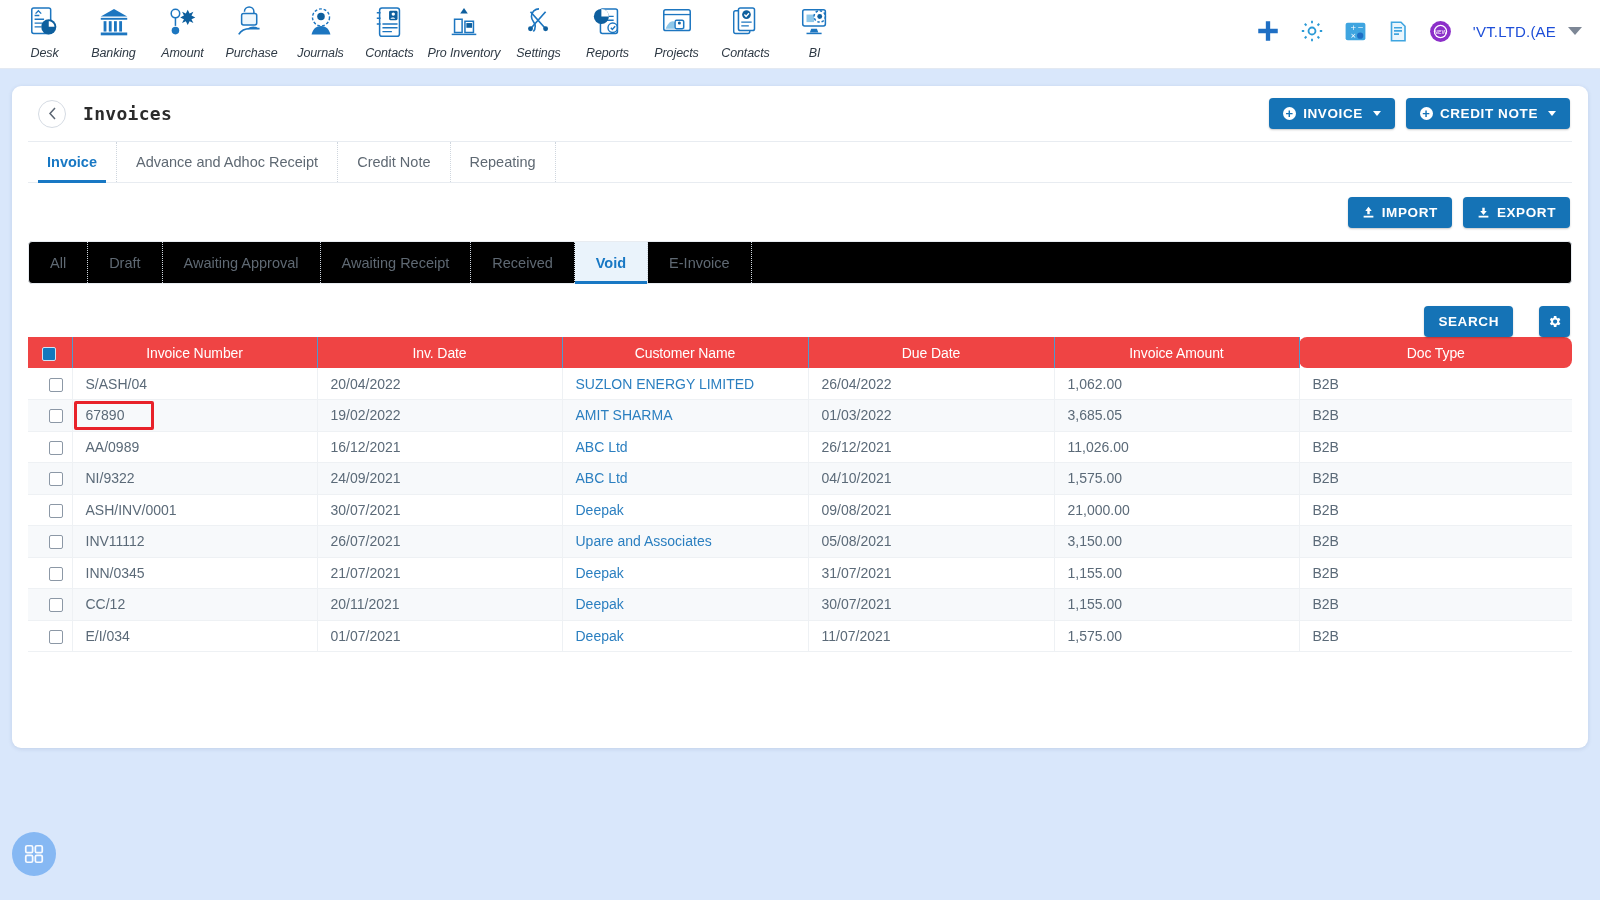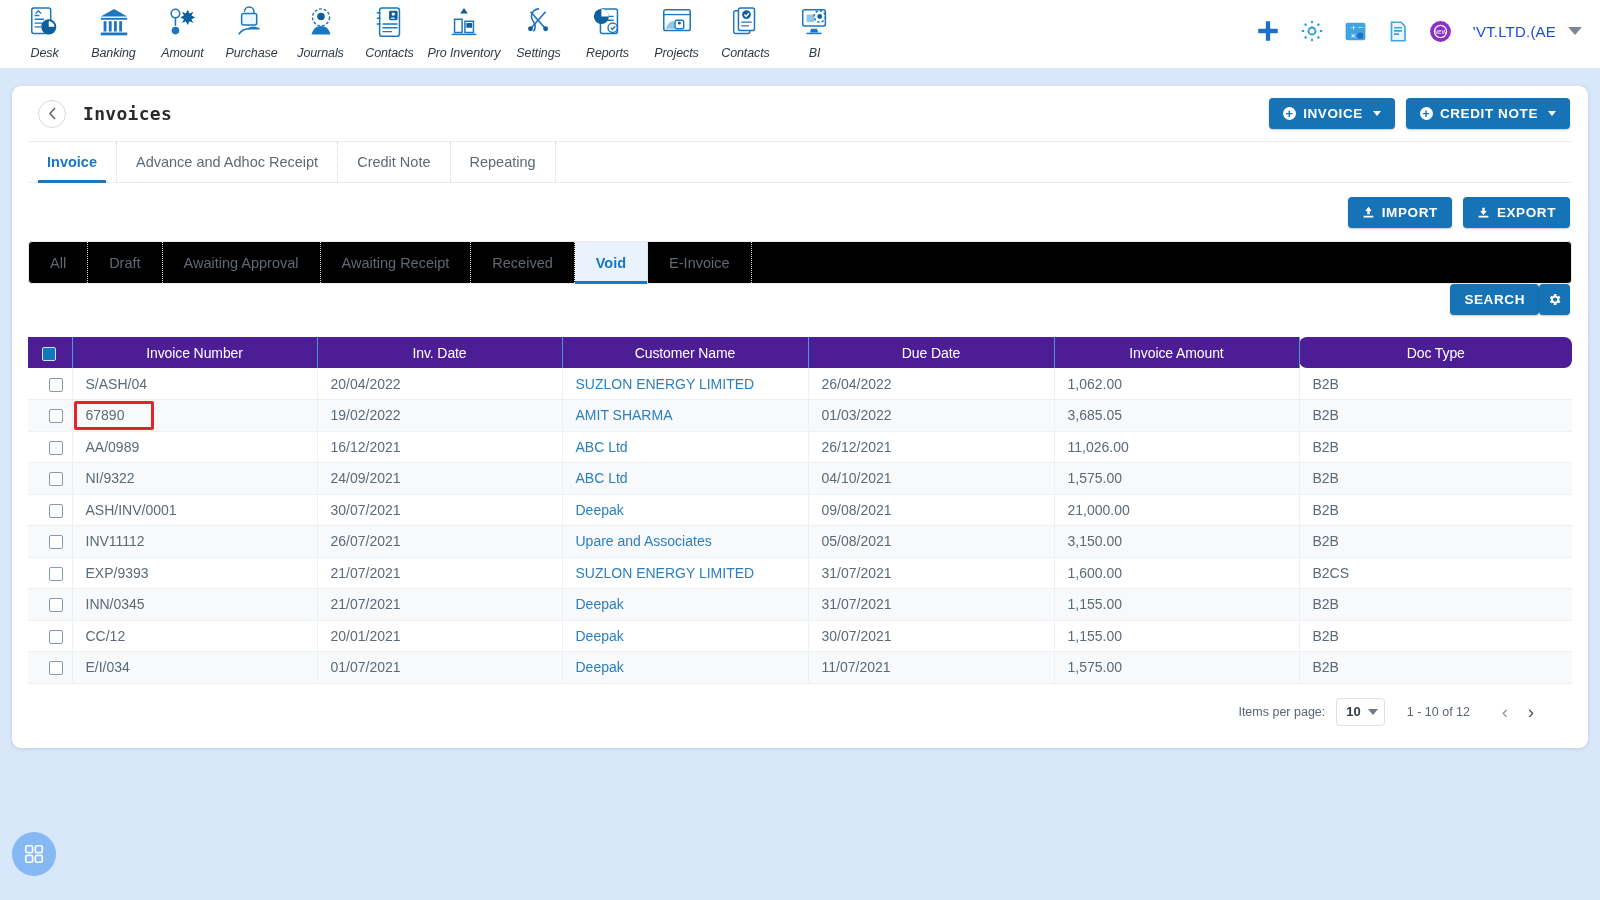--- a/index.html
+++ b/index.html
@@ -113,31 +113,31 @@
   .stab {
     display: flex; align-items: center; padding: 0 21px; font-size: 14.5px;
     color: #5f6973; cursor: pointer; position: relative; border-right: 1px dotted #cfd6de;
   }
   .stab.active { color: #1878c4; font-weight: bold; background: #eaf3fb; }
   .stab.active:after {
     content: ""; position: absolute; left: 0; right: 0; bottom: -1px; height: 3px; background: #1878c4;
   }
 
   
-  .search-row { height: 53px; display: flex; align-items: flex-start; justify-content: flex-end; gap: 0; padding-right: 2px; }
+  .search-row { height: 53px; display: flex; align-items: flex-end; justify-content: flex-end; gap: 26px; padding-right: 2px; }
   .icon-btn {
     background: #1573b6; border: none; border-radius: 4px; width: 31px; height: 31px;
     cursor: pointer; display: inline-flex; align-items: center; justify-content: center;
     box-shadow: 0 1px 2px rgba(0,0,0,.22);
   }
 
   
   table.grid { width: 100%; border-collapse: collapse; table-layout: fixed; }
   table.grid thead th {
-    background: #4c1d95; color: #fff; font-size: 14px; font-weight: normal;
+    background: #ef4444; color: #fff; font-size: 14px; font-weight: normal;
     height: 31px; text-align: center; border-right: 1px solid #4c9ad0;
     letter-spacing: -0.1px;
   }
   table.grid thead th:last-child { border-right: none; border-radius: 8px; }
   table.grid tbody td {
     height: 31.5px; font-size: 14px; color: #5b6a78; padding-left: 13px;
     border-bottom: 1px solid #eef1f4; border-right: 1px solid #eef1f4;
     white-space: nowrap; overflow: hidden; text-overflow: ellipsis;
   }
   table.grid tbody td:last-child { border-right: none; }
@@ -540,67 +540,48 @@
             <td class="cb-cell"><span class="cbx"></span></td>
             <td class=""><span>INV11112</span></td>
             <td><span>26/07/2021</span></td>
             <td><span class="link">Upare and Associates</span></td>
             <td><span>05/08/2021</span></td>
             <td><span>3,150.00</span></td>
             <td><span>B2B</span></td>
           </tr>
           <tr>
             <td class="cb-cell"><span class="cbx"></span></td>
-            <td class=""><span>EXP/9393</span></td>
-            <td><span>21/07/2021</span></td>
-            <td><span class="link">SUZLON ENERGY LIMITED</span></td>
-            <td><span>31/07/2021</span></td>
-            <td><span>1,600.00</span></td>
-            <td><span>B2CS</span></td>
-          </tr>
-          <tr>
-            <td class="cb-cell"><span class="cbx"></span></td>
             <td class=""><span>INN/0345</span></td>
             <td><span>21/07/2021</span></td>
             <td><span class="link">Deepak</span></td>
             <td><span>31/07/2021</span></td>
             <td><span>1,155.00</span></td>
             <td><span>B2B</span></td>
           </tr>
           <tr>
             <td class="cb-cell"><span class="cbx"></span></td>
             <td class=""><span>CC/12</span></td>
-            <td><span>20/01/2021</span></td>
+            <td><span>20/11/2021</span></td>
             <td><span class="link">Deepak</span></td>
             <td><span>30/07/2021</span></td>
             <td><span>1,155.00</span></td>
             <td><span>B2B</span></td>
           </tr>
           <tr>
             <td class="cb-cell"><span class="cbx"></span></td>
             <td class=""><span>E/I/034</span></td>
             <td><span>01/07/2021</span></td>
             <td><span class="link">Deepak</span></td>
             <td><span>11/07/2021</span></td>
             <td><span>1,575.00</span></td>
             <td><span>B2B</span></td>
           </tr>
         </tbody>
     </table>
 
-    <div class="pager">
-      <span class="pager-label">Items per page:</span>
-      <div class="pp-select">
-        <span>10</span>
-        <span class="tri-d"></span>
-      </div>
-      <span class="range">1 - 10 of 12</span>
-      <span class="chev">‹</span>
-      <span class="chev enabled">›</span>
-    </div>
   </div>
 
   <div class="fab">
     <svg width="22" height="22" viewBox="0 0 24 24">
       <rect x="3" y="3" width="7.5" height="7.5" rx="1.6" fill="none" stroke="#fff" stroke-width="1.9"></rect>
       <rect x="13.5" y="3" width="7.5" height="7.5" rx="1.6" fill="none" stroke="#fff" stroke-width="1.9"></rect>
       <rect x="3" y="13.5" width="7.5" height="7.5" rx="1.6" fill="none" stroke="#fff" stroke-width="1.9"></rect>
       <rect x="13.5" y="13.5" width="7.5" height="7.5" rx="1.6" fill="none" stroke="#fff" stroke-width="1.9"></rect>
     </svg>
   </div>

